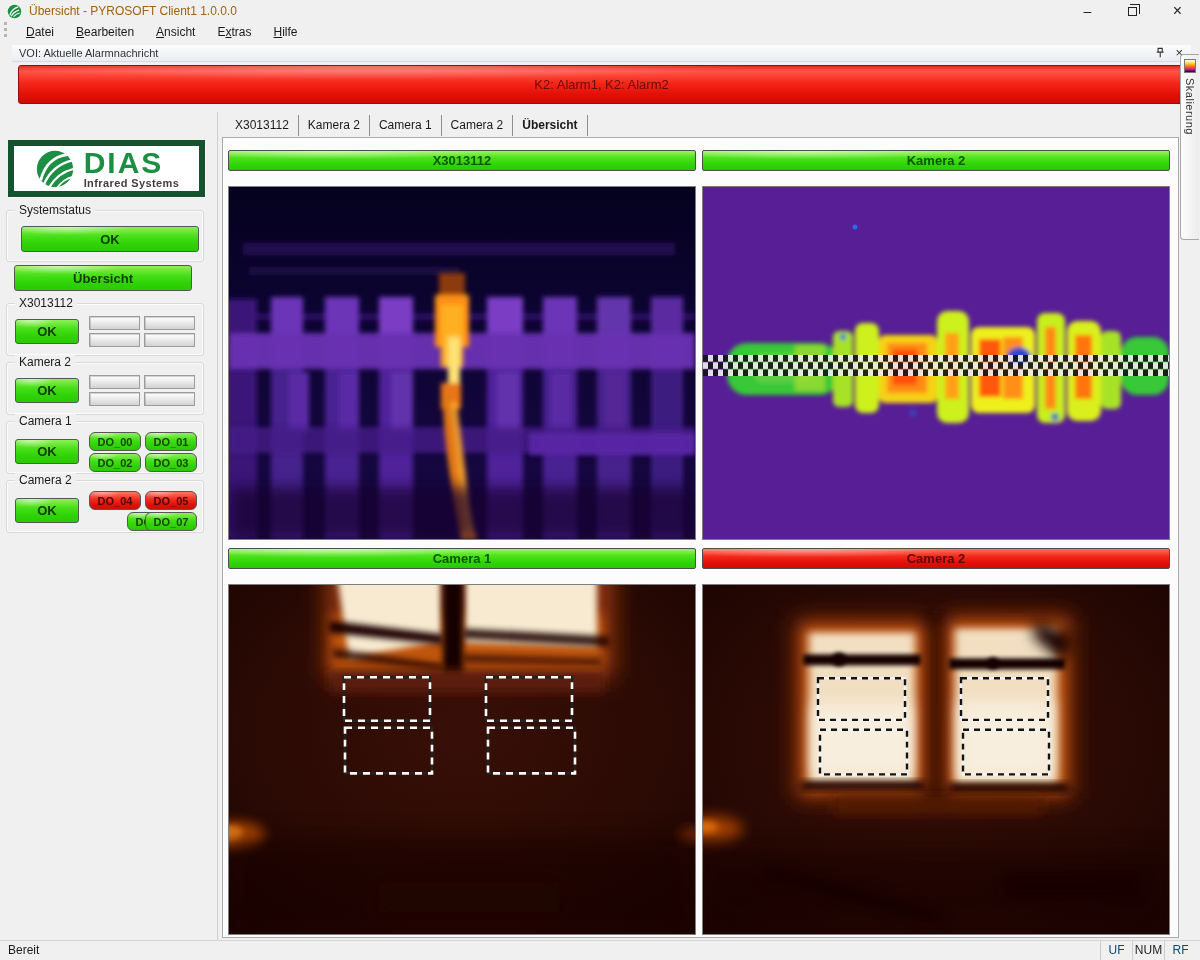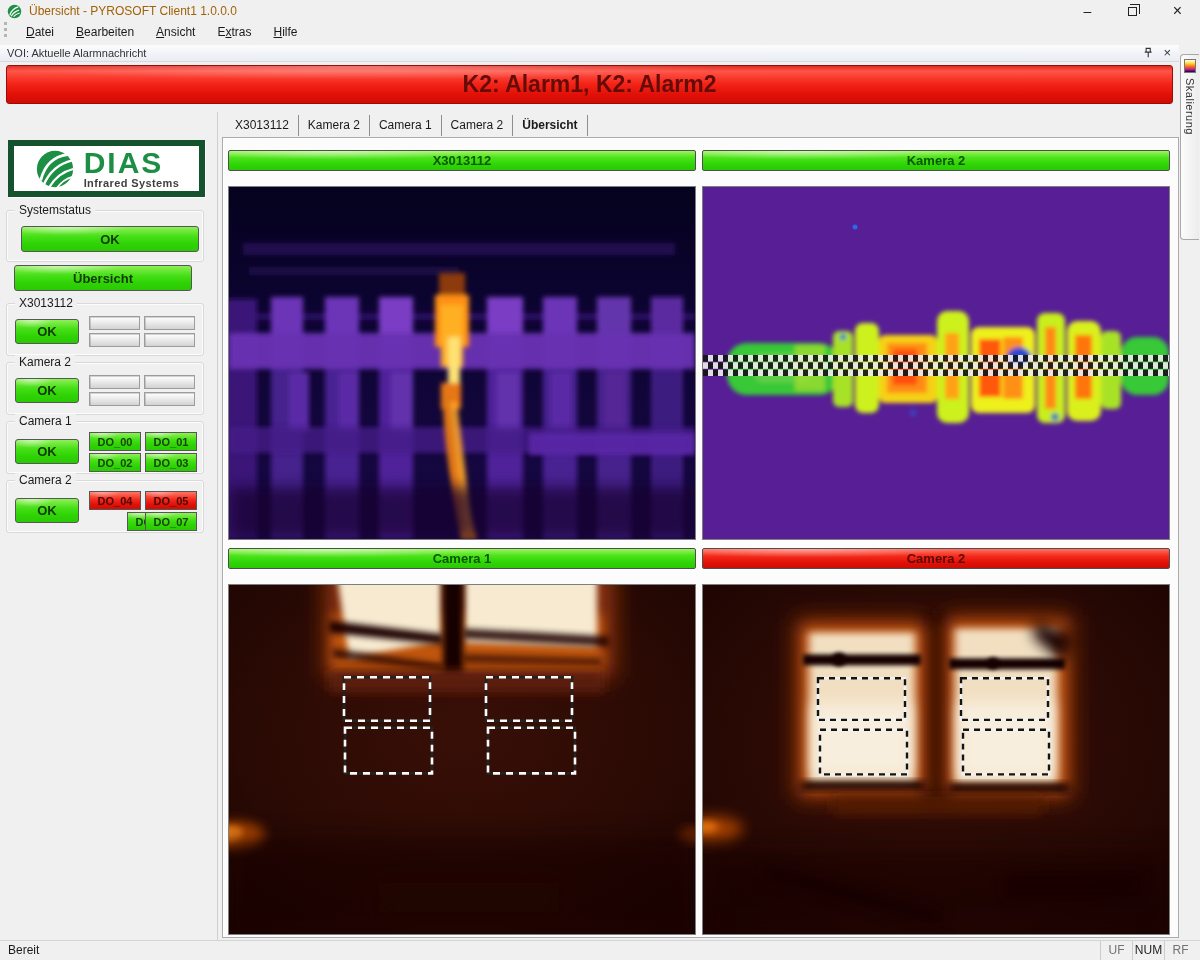--- a/index.html
+++ b/index.html
@@ -16,28 +16,28 @@
   .restore-box { width:9px; height:9px; border:1px solid #222; position:relative; background:#f0f0f0; }
   .restore-box::before { content:""; position:absolute; left:1px; top:-4px; width:9px; height:9px; border-top:1px solid #222; border-right:1px solid #222; }
 
   
   .menubar { position:absolute; left:0; top:22px; width:1200px; height:22px; background:#f0f0f0; display:flex; align-items:flex-start; }
   .menubar .grip { width:3px; height:15px; border-left:3px dotted #b5b5b5; margin-left:4px; margin-right:8px; }
   .menuitem { font-size:12px; color:#1a1a1a; padding:3px 11px; }
   .menuitem u { text-decoration:underline; }
 
   
-  .alarmpanel { position:absolute; left:0; top:45px; width:963px; height:65px; }
+  .alarmpanel { position:absolute; left:12px; top:45px; width:963px; height:65px; }
   .alarmhdr { position:absolute; left:0; top:0; width:1179px; height:17px; background:linear-gradient(180deg,#fbfcfd,#e9edf2); border-bottom:1px solid #d5dae1; font-size:11px; color:#333; padding-left:7px; line-height:16px; }
   .alarmhdr-icons { position:absolute; right:8px; top:1px; display:flex; gap:10px; align-items:center; }
   .alarmbanner { position:absolute; left:6px; top:20px; width:1167px; height:39px; border:1px solid #9a0d06; border-radius:3px;
      background:radial-gradient(ellipse 55% 60% at 30% 0%, rgba(255,255,255,0.35), rgba(255,255,255,0) 60%),
        linear-gradient(180deg,#dd2a20 0%,#ff5448 14%,#f42417 48%,#e11007 78%,#ce0c05 100%);
      display:flex; align-items:center; justify-content:center; }
-  .alarmbanner .msg { font-size:23px; font-weight:bold; color:#650c08; }
+  .alarmbanner .msg { font-size:13px; font-weight:normal; color:#650c08; }
 
   
   .scaletab { position:absolute; left:1180px; top:54px; width:19px; height:186px; background:linear-gradient(90deg,#fcfcfc,#ececec); border:1px solid #a8a8a8; border-right:none; border-radius:4px 0 0 4px; display:flex; flex-direction:column; align-items:center; }
   .scaletab .palette { width:12px; height:14px; margin-top:4px; border:1px solid #777; background:linear-gradient(180deg,#ffffff 0%,#ffe040 25%,#ff8010 50%,#c02090 78%,#1a0040 100%); }
   .scaletab .vtext { writing-mode:vertical-rl; font-size:11px; color:#333; margin-top:5px; letter-spacing:0.5px; }
 
   
   .sidebar { position:absolute; left:0; top:112px; width:218px; height:828px; background:#f0f0f0; border-right:1px solid #cfcfcf; }
   .sidebarhdr { position:absolute; left:0; top:0; width:218px; height:22px; background:linear-gradient(180deg,#fbfcfd,#e4e9ef); border-bottom:1px solid #cdd2d9; font-size:12px; color:#1a1a1a; line-height:21px; padding-left:8px; }
   .sidebarhdr .pin { position:absolute; right:10px; top:4px; }
@@ -51,21 +51,21 @@
   .grouplabel { position:absolute; left:8px; top:-8px; background:#f0f0f0; font-size:12px; color:#1a1a1a; padding:0 4px; }
 
   .glossy { border:1px solid #565656; border-radius:3px; text-align:center; font-weight:bold;
      background:radial-gradient(ellipse 60% 55% at 25% 0%, rgba(255,255,255,0.55), rgba(255,255,255,0) 60%),
        linear-gradient(180deg,#8df055 0%,#46df17 40%,#2fd306 70%,#2aca02 100%); }
   .glossy.red { background:radial-gradient(ellipse 60% 55% at 25% 0%, rgba(255,255,255,0.4), rgba(255,255,255,0) 60%),
        linear-gradient(180deg,#ff7463 0%,#f12a1c 45%,#de1108 75%,#d30d05 100%); }
   .btn-big { position:absolute; left:14px; width:178px; height:26px; font-size:13px; line-height:25px; color:#113a00; }
   .btn-ok { position:absolute; left:8px; width:64px; height:25px; font-size:13px; line-height:24px; color:#113a00; }
   .indicator { position:absolute; width:51px; height:14px; border:1px solid #9c9c9c; background:linear-gradient(180deg,#ffffff 0%,#ececec 45%,#d2d2d2 100%); box-shadow:inset 1px 1px 0 rgba(130,130,130,0.35); }
-  .dobtn { position:absolute; width:52px; height:19px; font-size:11px; line-height:18px; color:#17430a; border-radius:0; }
+  .dobtn { position:absolute; width:52px; height:19px; font-size:11px; line-height:18px; color:#17430a; border-radius:6px; }
   .dobtn.red { color:#4c0602; }
 
   
   .tabstrip { position:absolute; left:226px; top:114px; height:22px; display:flex; align-items:flex-end; }
   .tab { font-size:12px; color:#1a1a1a; padding:3px 9px 4px 9px; border-right:1px solid #8e8e8e; }
   .tab.active { font-weight:bold; }
 
   
   .viewarea { position:absolute; left:222px; top:137px; width:957px; height:801px; background:#fcfcfc; border:1px solid #ababab; box-shadow:inset 1px 1px 0 #fff; }
   .campanel { position:absolute; width:470px; }
@@ -76,21 +76,21 @@
      background:radial-gradient(ellipse 50% 70% at 22% 0%, rgba(255,255,255,0.38), rgba(255,255,255,0) 65%),
        linear-gradient(180deg,#ff7060 0%,#f42a1c 38%,#e01007 72%,#d00c05 100%); }
   .camimg { position:absolute; left:0; width:468px; border:1px solid #7e7e7e; background:#000; }
   .camimg svg { display:block; width:100%; height:100%; }
 
   
   .statusbar { position:absolute; left:0; top:940px; width:1200px; height:20px; background:#f0f0f0; border-top:1px solid #d4d4d4; font-size:12px; color:#1a1a1a; }
   .statusbar .ready { position:absolute; left:8px; top:2px; }
   .statusbar .cells { position:absolute; right:4px; top:0; height:20px; display:flex; }
   .statusbar .cell { width:32px; text-align:center; line-height:19px; border-left:1px solid #cccccc; font-size:12px; color:#1f1f1f; }
-  .statusbar .cell.muted { color:#737373; }
+  .statusbar .cell.muted { color:#0c4a6e; }
 
   .pinicon svg, .closeicon { display:block; }
   .closeicon { font-size:13px; color:#333; line-height:13px; }
 </style>
 </head>
 <body>
 
 <div id="app">
 
   <div class="titlebar">

